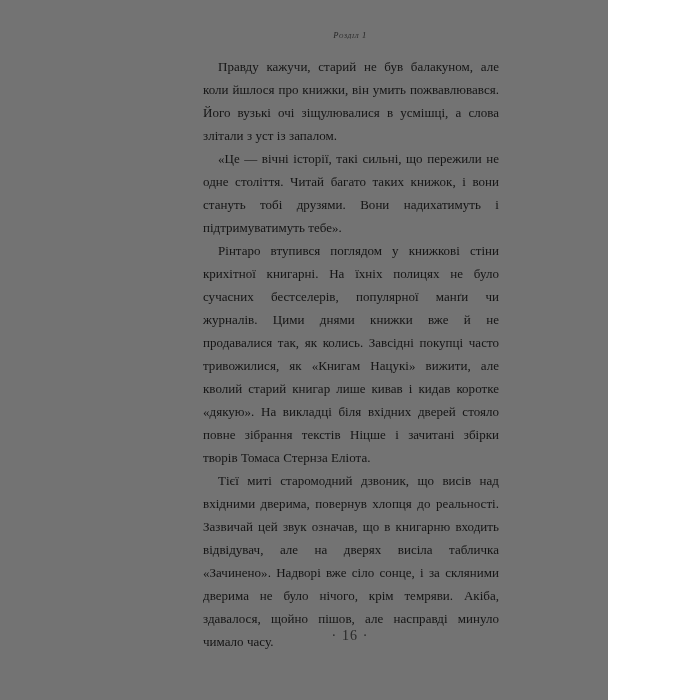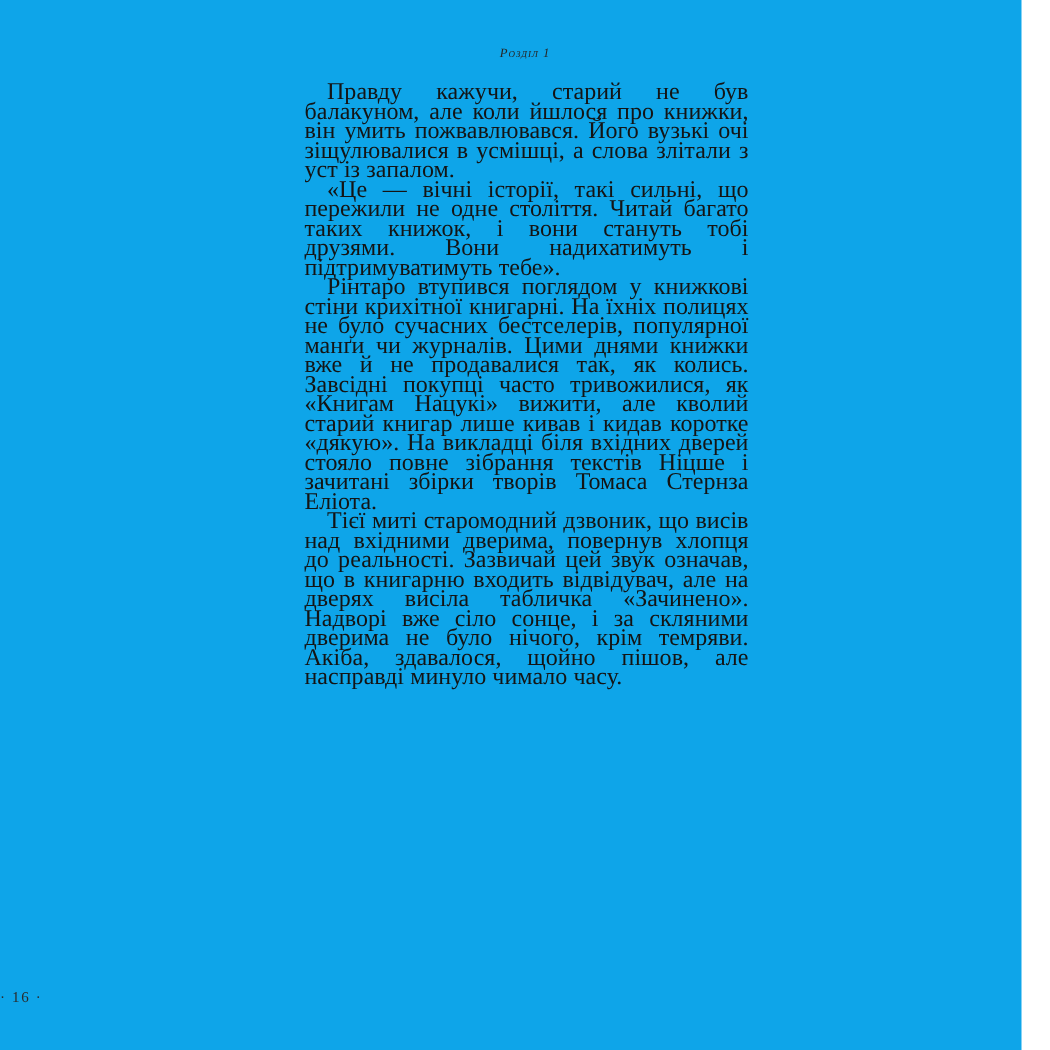--- a/index.html
+++ b/index.html
@@ -10,23 +10,23 @@
     width: 700px;
     height: 700px;
     background: #ffffff;
     font-family: "Liberation Serif", "DejaVu Serif", serif;
     color: #1a1a1a;
     overflow: hidden;
   }
 
   .page {
     position: relative;
-    width: 681px;
+    width: 608px;
     height: 700px;
-    background: #0ea5e9;
+    background: #737373;
     box-sizing: border-box;
   }
 
   .running-head {
     position: absolute;
     top: 30px;
     left: 0;
     width: 700px;
     text-align: center;
     font-style: italic;
@@ -40,41 +40,41 @@
     position: absolute;
     top: 55px;
     left: 203px;
     width: 296px;
   }
 
   .para {
     margin: 0;
     text-align: justify;
     text-justify: inter-word;
-    font-size: 16px;
-    line-height: 13px;
+    font-size: 13px;
+    line-height: 23px;
     color: #141414;
     text-indent: 15px;
     -webkit-hyphens: manual;
     hyphens: manual;
     letter-spacing: 0.02px;
     word-spacing: 0.1px;
   }
 
   .para.last-line-left {
     text-align-last: left;
   }
 
   .folio {
     position: absolute;
-    top: 660px;
+    top: 628px;
     left: 0;
     width: 700px;
-    text-align: left;
-    font-size: 10px;
+    text-align: center;
+    font-size: 14px;
     letter-spacing: 1.1px;
     color: #2a2a2a;
   }
 </style>
 </head>
 <body>
 
 <div class="page">
 
   <div class="running-head">Розділ 1</div>

